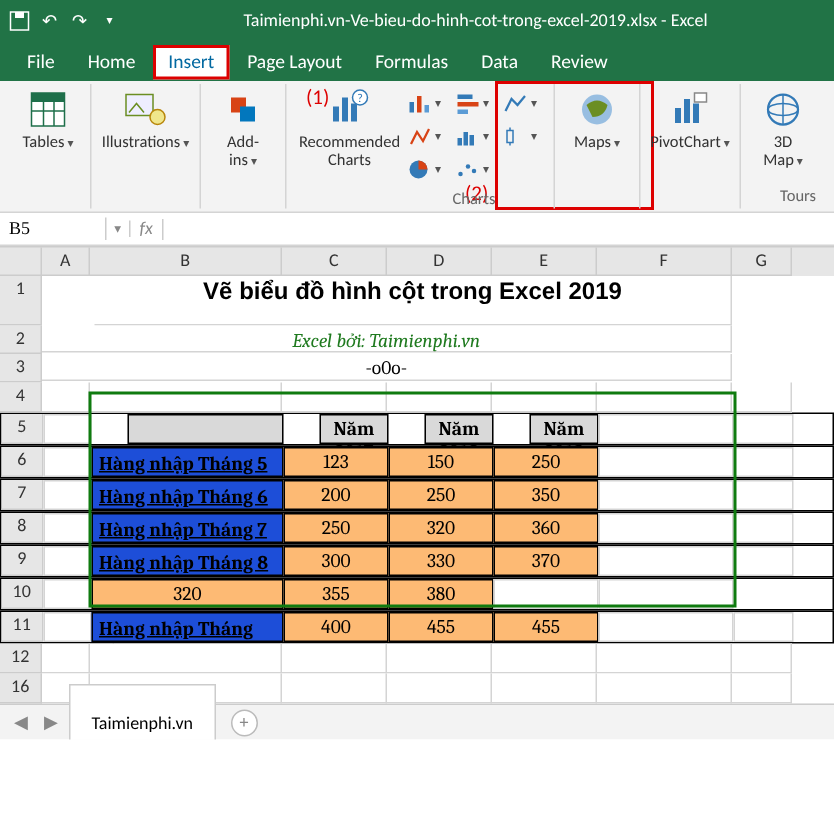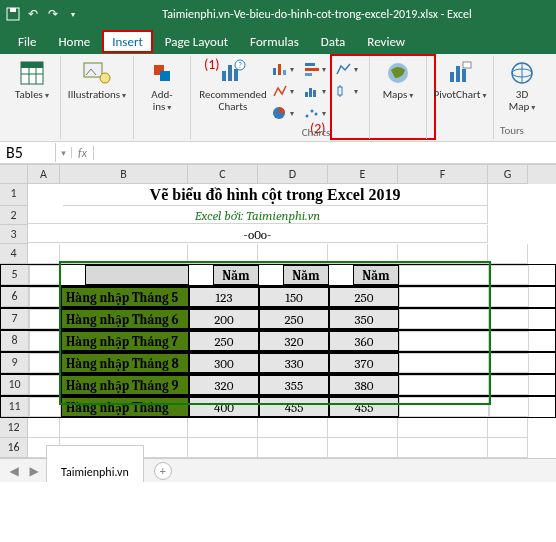--- a/index.html
+++ b/index.html
@@ -6,49 +6,49 @@
 body { font-family: "Segoe UI", Calibri, sans-serif; font-size: 12px; background: #fff; width: 556px; }
 .titlebar { background: #217346; color: #fff; height: 28px; display: flex; align-items: center; padding: 0 4px; }
 .qat { display: flex; gap: 2px; align-items: center; }
 .qat span { width: 18px; height: 18px; display: flex; align-items: center; justify-content: center; color: #fff; font-size: 12px; }
 .title-text { flex: 1; text-align: center; font-size: 12px; white-space: nowrap; overflow: hidden; }
 .menubar { background: #217346; color: #fff; height: 26px; display: flex; align-items: center; padding: 0 8px; gap: 2px; font-size: 13px; }
 .menutab { padding: 4px 10px; cursor: pointer; }
 .menutab.active { background: #fff; color: #0369a1; }
 .redbox1 { border: 2px solid #d00; padding: 2px 8px; }
 .ribbon { background: #f3f3f3; border-bottom: 1px solid #d4d4d4; height: 88px; display: flex; padding: 2px 4px; position: relative; }
-.group { display: flex; flex-direction: column; align-items: flex-start; padding: 2px 6px; border-right: 1px solid #d4d4d4; font-size: 11px; color: #444; position: relative; }
+.group { display: flex; flex-direction: column; align-items: flex-end; padding: 2px 6px; border-right: 1px solid #d4d4d4; font-size: 11px; color: #444; position: relative; }
 .group .lbl { font-size: 11px; color: #666; margin-top: auto; }
 .iconbtn { display: flex; flex-direction: column; align-items: center; width: 44px; font-size: 11px; color: #333; cursor: pointer; }
 .iconbtn .ic { width: 30px; height: 30px; display: flex; align-items: center; justify-content: center; }
 .iconbtn .tx { text-align: center; line-height: 12px; margin-top: 1px; }
 .caret::after { content: "▾"; font-size: 8px; margin-left: 2px; color: #555; display: inline-block; }
 .chart-grid { display: grid; grid-template-columns: repeat(3, 26px); grid-template-rows: repeat(3, 20px); gap: 2px 6px; padding: 2px; }
 .chart-grid div { width: 24px; height: 18px; cursor: pointer; display: flex; align-items: center; justify-content: center; }
 .redbox2 { border: 2px solid #d00; position: absolute; }
 .anno { position: absolute; color: #d00; font-size: 14px; font-weight: normal; }
 .namebox-row { background: #fff; border-bottom: 1px solid #d4d4d4; height: 22px; display: flex; align-items: center; }
-.namebox { width: 56px; border-right: 1px solid #ccc; padding: 0 6px; font-size: 16px; }
+.namebox { width: 71px; border-right: 1px solid #ccc; padding: 0 6px; font-size: 12px; font-family: Liberation Serif, serif; }
 .fxlabel { width: 22px; text-align: center; color: #888; font-style: italic; border-right: 1px solid #ccc; }
 .fxlabel::before { content: "fx"; }
 .fxbar { flex: 1; padding: 0 6px; }
 .sheet { position: relative; }
 .col-heads { display: grid; grid-template-columns: 28px 32px 128px 70px 70px 70px 90px 40px; background: #e6e6e6; border-top: 1px solid #ccc; }
 .col-heads div { border-right: 1px solid #ccc; border-bottom: 1px solid #ccc; text-align: center; font-size: 12px; color: #333; padding: 2px 0; }
 .grid-row { display: grid; grid-template-columns: 28px 32px 128px 70px 70px 70px 90px 40px; }
 .rowhd { background: #e6e6e6; border-right: 1px solid #ccc; border-bottom: 1px solid #ccc; text-align: center; font-size: 12px; color: #333; padding: 2px 0; }
 .cell { border-right: 1px solid #d4d4d4; border-bottom: 1px solid #d4d4d4; padding: 2px 4px; font-size: 13px; height: 20px; background: #fff; }
-.title-row .cell.merge { grid-column: 2 / 8; text-align: center; font-weight: bold; font-family: Liberation Serif, serif; font-size: 16px; height: 22px; margin-left: 35px; }
+.title-row .cell.merge { grid-column: 2 / 8; text-align: center; font-weight: bold; font-family: Liberation Sans, sans-serif; font-size: 16px; height: 33px; margin-left: 35px; }
 .demo-row .cell.merge { grid-column: 2 / 8; text-align: center; font-style: italic; color: #1f7a1f; font-family: Cambria, serif; height: 18px; }
 .ooo-row .cell.merge { grid-column: 2 / 8; text-align: center; font-family: Cambria, serif; height: 18px; }
 .tbl { border: 1px solid #000; }
 .tbl .cell { border: 1px solid #000; font-family: Cambria, serif; }
 .tbl .hd { background: #d9d9d9; text-align: center; font-weight: bold; margin-left: 24px; }
-.tbl .lab { background: #4d7c0f; font-weight: bold; }
-.tbl .val { text-align: center; background: #e5e5e5; }
+.tbl .lab { background: #1d4ed8; font-weight: bold; text-decoration: underline; }
+.tbl .val { text-align: center; background: #fdba74; }
 .sel-border { position: absolute; border: 2px solid #0f7b0f; pointer-events: none; }
 .sheet-tabs { border-top: 1px solid #ccc; background: #f3f3f3; height: 24px; display: flex; align-items: center; padding: 0 6px; gap: 4px; font-size: 12px; }
 .sheet-tabs .navbtn { width: 16px; text-align: center; color: #888; cursor: pointer; }
 .sheet-tab { background: #fff; border: 1px solid #ccc; border-bottom: none; padding: 19px 14px; position: relative; top: 1px; cursor: pointer; }
 .plus { width: 18px; height: 18px; border: 1px solid #bbb; border-radius: 50%; display: flex; align-items: center; justify-content: center; color: #888; margin-left: 6px; cursor: pointer; background: #fff; }
 svg { display: block; }
 </style>
 </head>
 <body>
 
@@ -328,21 +328,20 @@
         <div class="cell lab">Hàng nhập Tháng 8</div>
         <div class="cell val">300</div>
         <div class="cell val">330</div>
         <div class="cell val">370</div>
         <div class="cell" style="border:1px solid #d4d4d4"></div>
         <div class="cell" style="border:1px solid #d4d4d4"></div>
       </div>
       <div class="grid-row tbl">
         <div class="rowhd">10</div>
         <div class="cell" style="border:1px solid #d4d4d4"></div>
-        <div class="cell lab">Hàng nhập Tháng 9</div>
         <div class="cell val">320</div>
         <div class="cell val">355</div>
         <div class="cell val">380</div>
         <div class="cell" style="border:1px solid #d4d4d4"></div>
         <div class="cell" style="border:1px solid #d4d4d4"></div>
       </div>
       <div class="grid-row tbl">
         <div class="rowhd">11</div>
         <div class="cell" style="border:1px solid #d4d4d4"></div>
         <div class="cell lab">Hàng nhập Tháng 10</div>

